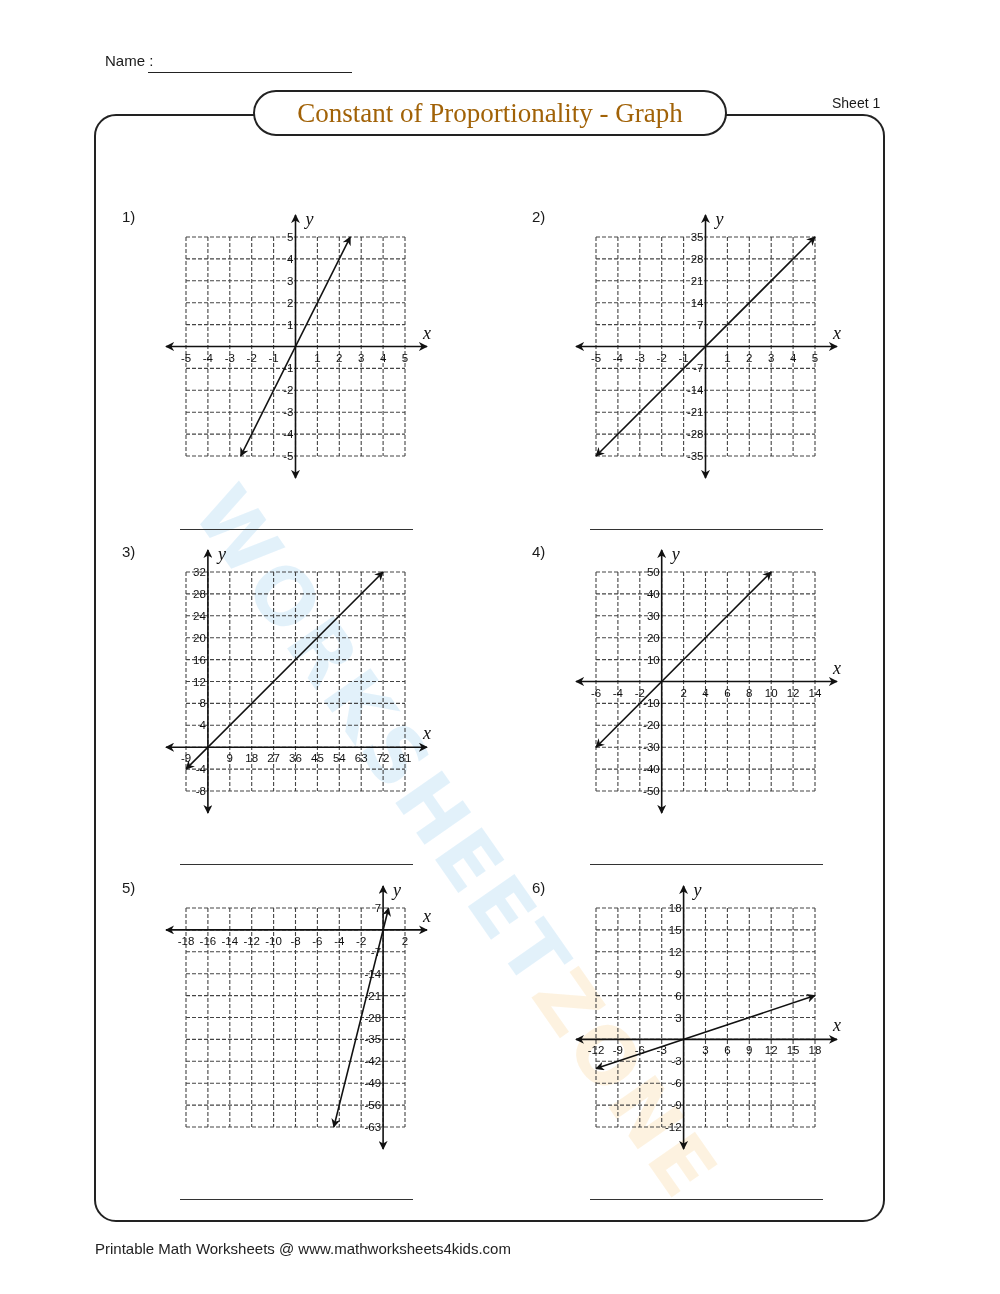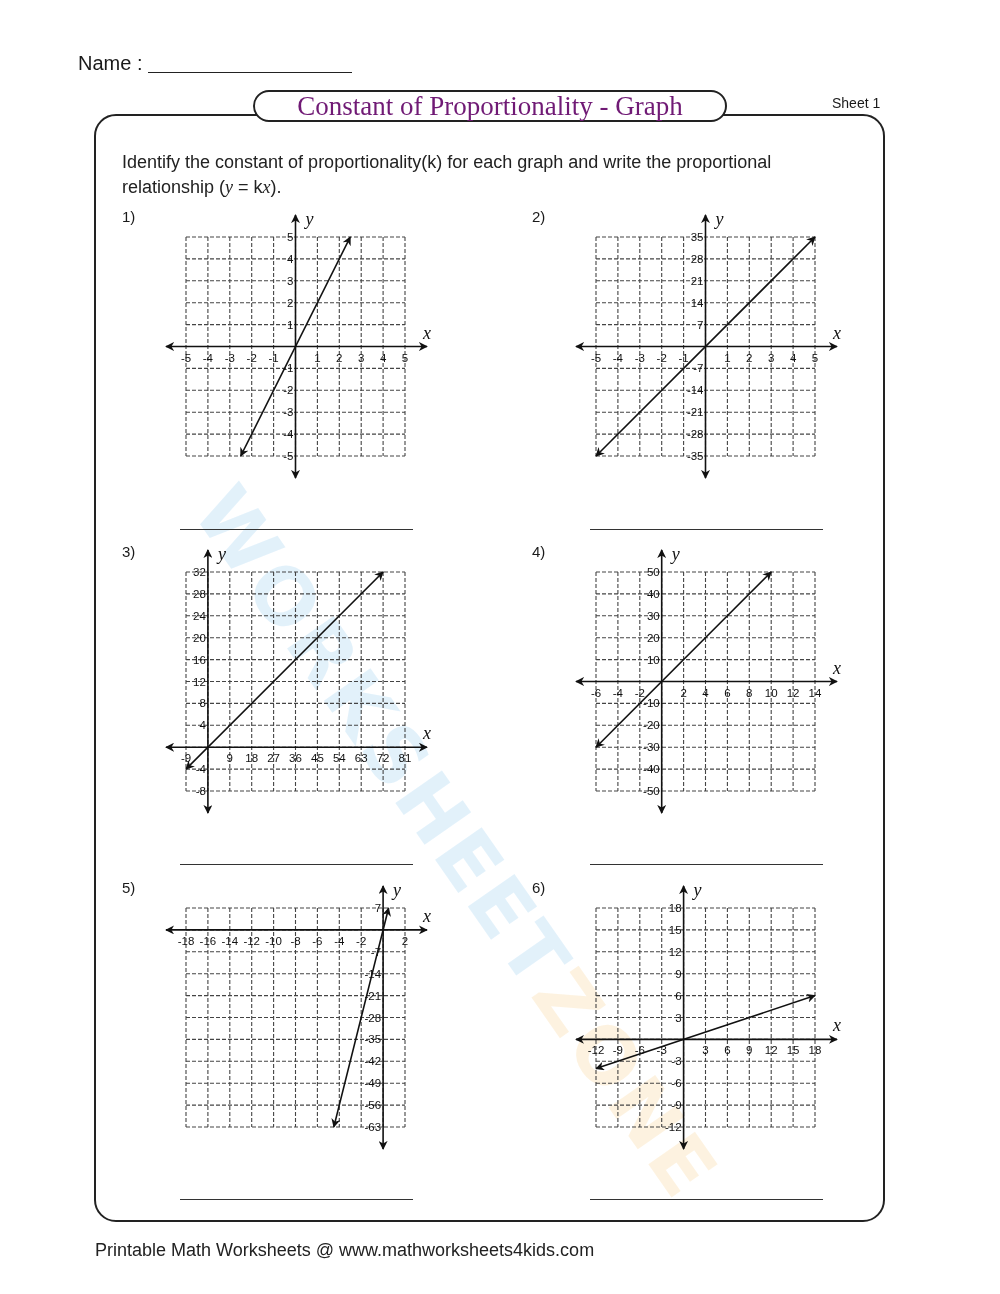--- a/index.html
+++ b/index.html
@@ -1,33 +1,33 @@
 <!DOCTYPE html>
 <html><head>
 <meta charset="utf-8">
 <style>
   html, body { margin: 0; padding: 0; background: #ffffff; }
   body { width: 1000px; height: 1294px; position: relative; overflow: hidden;
          font-family: "Liberation Sans", "DejaVu Sans", sans-serif; color: #1a1a1a; }
   .page { position: absolute; left: 0; top: 0; width: 1000px; height: 1294px; }
-  .name-row { position: absolute; left: 78px; top: 52px; font-size: 20px; }
+  .name-row { position: absolute; left: 105px; top: 52px; font-size: 15px; }
   .name-line { position: absolute; left: 148px; top: 72px; width: 204px; border-top: 1.3px solid #222; }
   .outer-box { position: absolute; left: 94px; top: 114px; width: 791px; height: 1108px;
                border: 2px solid #222; border-radius: 22px; box-sizing: border-box; }
-  .title-pill { position: absolute; left: 253px; top: 90px; width: 474px; height: 32px;
+  .title-pill { position: absolute; left: 253px; top: 90px; width: 474px; height: 46px;
                 border: 2px solid #222; border-radius: 24px; background: #fff; box-sizing: border-box;
                 display: flex; align-items: center; justify-content: center;
-                font-family: "Liberation Serif", "DejaVu Serif", serif; font-size: 27px; color: #701a75; }
+                font-family: "Liberation Serif", "DejaVu Serif", serif; font-size: 27px; color: #a16207; }
   .sheet-label { position: absolute; left: 780px; top: 95px; font-size: 14px; background: #fff; padding: 0 4px; margin-left: 48px; }
   .instructions { position: absolute; left: 122px; top: 150px; width: 740px; font-size: 18px; line-height: 25px; color: #222; }
   .instructions i { font-family: "Liberation Serif", serif; }
   .prob-num { position: absolute; font-size: 15px; }
   .graph-svg { position: absolute; overflow: visible; }
   .answer-line { position: absolute; width: 233px; border-top: 1.5px solid #333; }
-  .footer { position: absolute; left: 95px; top: 1240px; font-size: 18px; color: #222; }
+  .footer { position: absolute; left: 95px; top: 1240px; font-size: 15px; color: #222; }
   .watermark { position: absolute; left: 250px; top: 470px; transform: rotate(55deg); transform-origin: left top;
                font-family: "DejaVu Sans", sans-serif; font-weight: bold; font-size: 78px; letter-spacing: 4px;
                opacity: 0.13; white-space: nowrap; pointer-events: none; }
   .wm-a { color: #2a9ae0; } .wm-b { color: #f2a21a; }
 </style>
 </head>
 <body>
 
 <div class="page">
 
@@ -35,24 +35,20 @@
 
   <div class="name-row">Name :</div>
   <div class="name-line"></div>
 
   <div class="outer-box"></div>
   <div class="title-pill">
       <span>Constant of Proportionality - Graph</span>
     </div>
   <div class="sheet-label">Sheet 1</div>
 
-  <div class="instructions">
-    <span>Identify the constant of proportionality(k) for each graph and write the proportional</span><br>
-    <span>relationship (</span><i>y</i><span> = k</span><i>x</i><span>).</span>
-  </div>
 
   <div class="prob-num" style="left:122px;top:208px">1)</div>
   <div class="prob-num" style="left:532px;top:208px">2)</div>
   <div class="prob-num" style="left:122px;top:543px">3)</div>
   <div class="prob-num" style="left:532px;top:543px">4)</div>
   <div class="prob-num" style="left:122px;top:879px">5)</div>
   <div class="prob-num" style="left:532px;top:879px">6)</div>
 
   <svg class="graph-svg" style="left:0;top:0" width="1000" height="1294">
       <defs>

